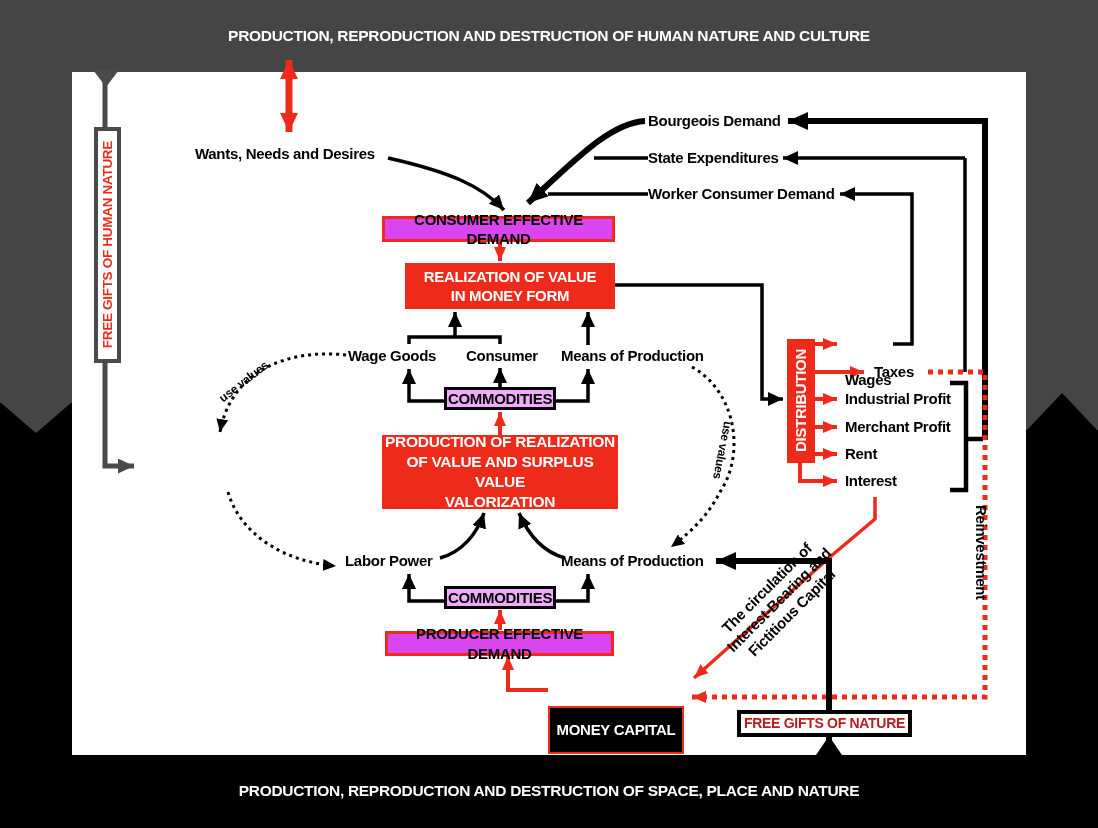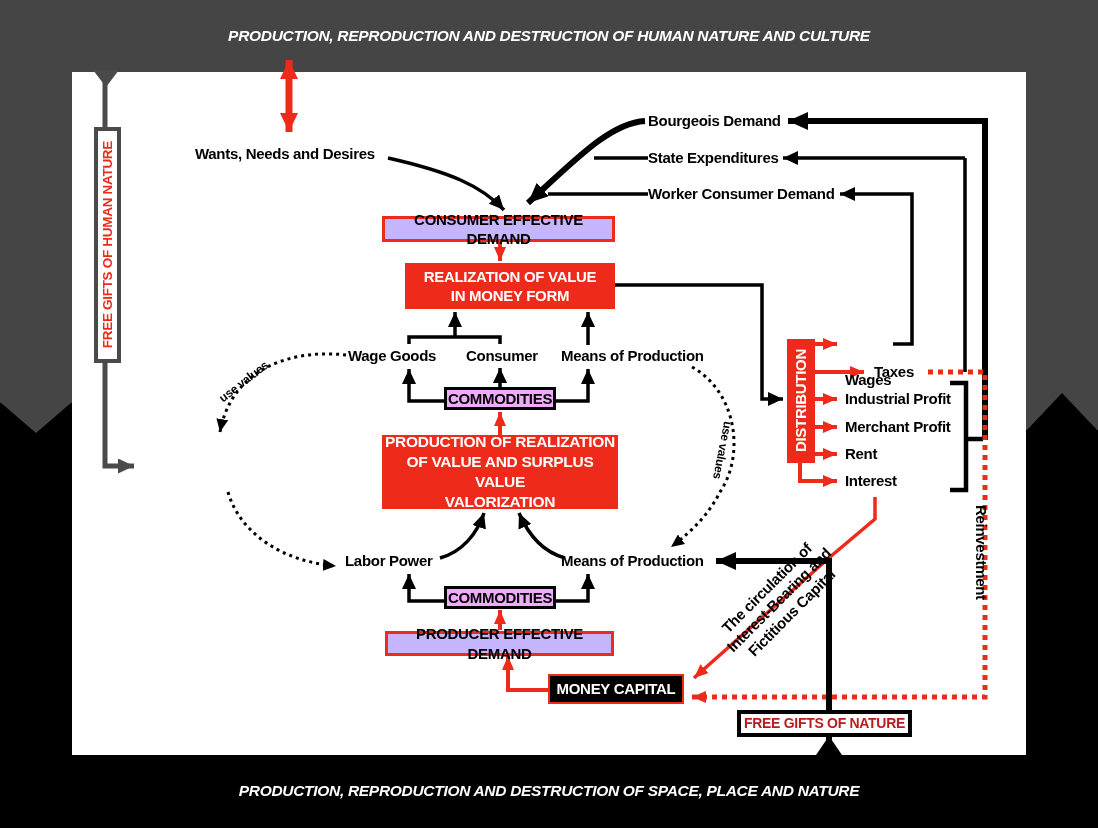--- a/index.html
+++ b/index.html
@@ -10,31 +10,31 @@
   .top-banner{left:0;top:0;width:1098px;height:72px;background:#454545;}
   .rail-left{left:0;top:72px;width:72px;height:331px;background:#454545;}
   .rail-left-tri{left:0;top:402px;width:72px;height:31px;background:#454545;
                  clip-path:polygon(0 0,100% 0,50% 100%);}
   .rail-right{left:1026px;top:72px;width:72px;height:358px;background:#454545;}
   .rail-right-tri{left:1026px;top:393px;width:72px;height:38px;background:#000;
                   clip-path:polygon(50% 0,100% 100%,0 100%);}
   .canvas{left:72px;top:72px;width:954px;height:683px;background:#fff;}
   
   .banner-text{left:0;width:1098px;text-align:center;color:#fff;font-weight:bold;
-               font-size:15.5px;letter-spacing:-0.3px;white-space:nowrap;font-style:italic;}
+               font-size:15.5px;letter-spacing:-0.3px;white-space:nowrap;}
   
   .lbl{position:absolute;font-weight:bold;font-size:15px;color:#000;
        letter-spacing:-0.3px;white-space:nowrap;line-height:1.1;}
   .small-lbl{font-size:12px;}
   
   .box{position:absolute;display:flex;align-items:center;justify-content:center;
        text-align:center;font-weight:bold;letter-spacing:-0.3px;box-sizing:border-box;
        line-height:1.3;}
   .red-fill{background:#ee2a1a;color:#fff;border:none;}
-  .red-outline{background:#c4b5fd;color:#000;border:3px solid #ee2a1a;}
+  .red-outline{background:#d946ef;color:#000;border:3px solid #ee2a1a;}
   .black-outline{background:#f0abfc;color:#000;border:3px solid #000;}
   .black-fill{background:#000;color:#fff;border:2px solid #ee2a1a;}
   .fgn{background:#fff;color:#b91c1c;border:4px solid #000;}
   .fghn{background:#fff;border:4px solid #4a4a4a;}
   .vert-up{writing-mode:vertical-rl;transform:rotate(180deg);}
   .vert-down{writing-mode:vertical-rl;}
   .center-rot{transform:translate(-50%,-50%) rotate(var(--rot));transform-origin:center;}
   svg.wires{position:absolute;left:0;top:0;width:1098px;height:828px;pointer-events:none;}
 </style>
 </head>
@@ -158,21 +158,21 @@
   </div>
 
   <div class="box black-outline" style="left:444px;top:586px;width:112px;height:23px;font-size:15px;">
     <span>COMMODITIES</span>
   </div>
 
   <div class="box red-outline" style="left:385px;top:631px;width:229px;height:25px;font-size:15px;">
     <span>PRODUCER EFFECTIVE DEMAND</span>
   </div>
 
-  <div class="box black-fill" style="left:548px;top:674px;width:136px;height:30px;font-size:15px;">
+  <div class="box black-fill" style="left:548px;top:706px;width:136px;height:48px;font-size:15px;">
     <span>MONEY CAPITAL</span>
   </div>
 
   <div class="box fgn" style="left:737px;top:710px;width:175px;height:27px;font-size:14px;">
     <span>FREE GIFTS OF NATURE</span>
   </div>
 
   <div class="box red-fill" style="left:787px;top:339px;width:28px;height:124px;">
     <span class="vert-up" style="font-size:15px;">DISTRIBUTION</span>
   </div>

